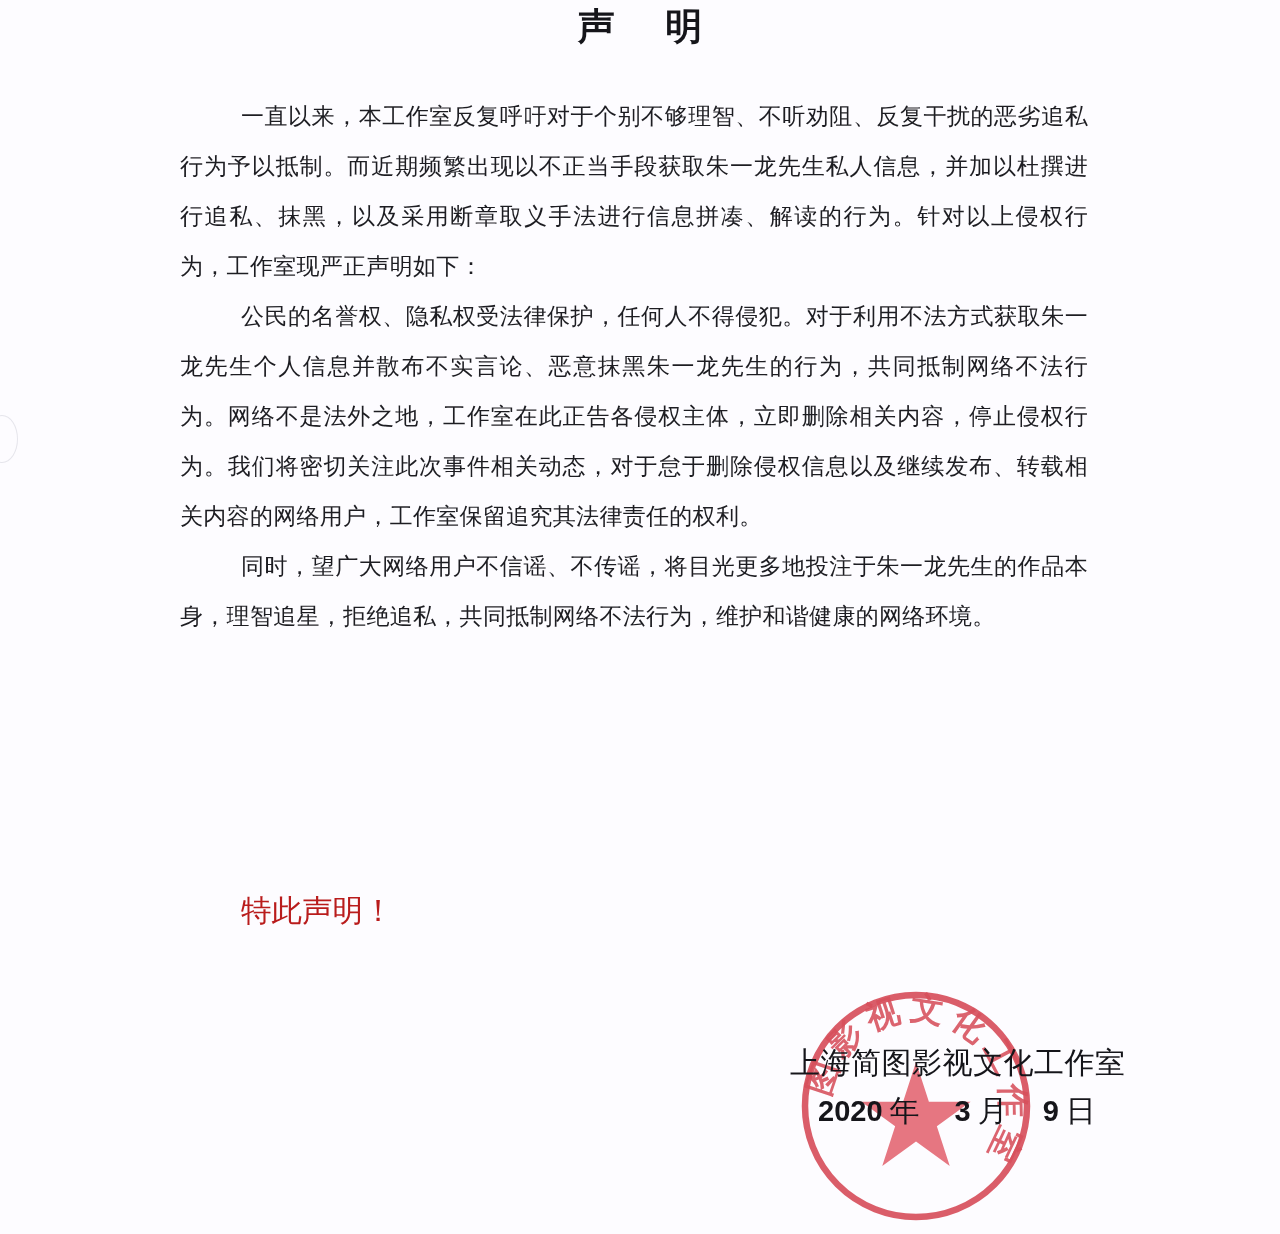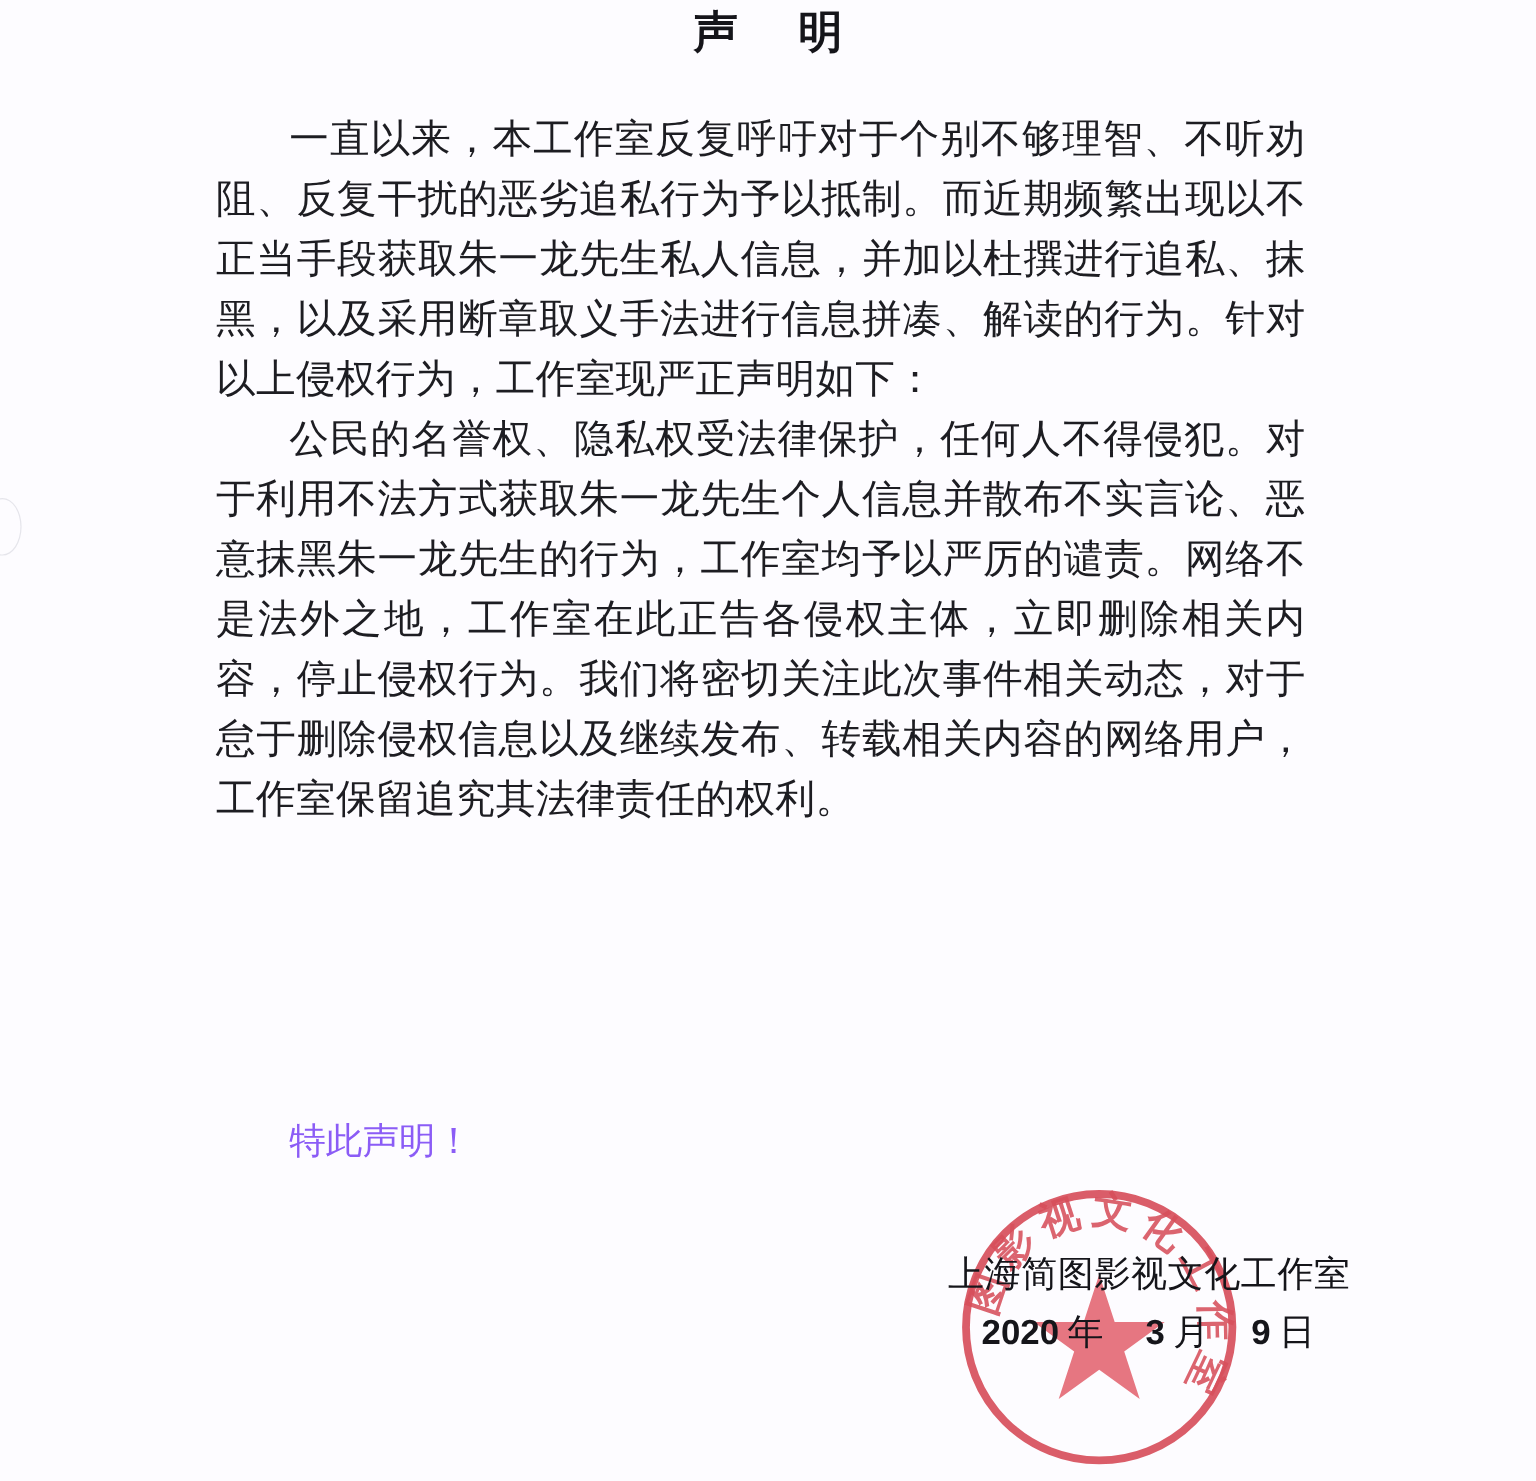--- a/index.html
+++ b/index.html
@@ -51,41 +51,41 @@
   }
 
   .body-text {
     position: absolute;
     left: 180px;
     top: 92px;
     width: 908px;
   }
 
   .para {
-    font-size: 33px;
+    font-size: 23px;
     line-height: 50px;
     text-align: justify;
     text-align-last: left;
     text-justify: inter-character;
     letter-spacing: 0.3px;
     margin: 0 0 0 0;
     color: #1d1d22;
     font-family: "Liberation Serif", "DejaVu Serif", serif;
   }
   .para.indent { text-indent: 61px; }
 
   .closing {
     position: absolute;
     left: 180px;
-    top: 928px;
+    top: 888px;
     font-size: 30.5px;
     line-height: 46px;
     text-indent: 61px;
     width: 908px;
-    color: #8b5cf6;
+    color: #b91c1c;
   }
 
   
   .sign-block {
     position: absolute;
     left: 790px;
     top: 1042px;
     width: 310px;
     text-align: right;
     z-index: 3;
@@ -131,21 +131,22 @@
 <body>
 
 <div class="page">
 
   <div class="scan-artifact"></div>
 
   <div class="doc-title">声  明</div>
 
   <div class="body-text">
     <p class="para indent">一直以来，本工作室反复呼吁对于个别不够理智、不听劝阻、反复干扰的恶劣追私行为予以抵制。而近期频繁出现以不正当手段获取朱一龙先生私人信息，并加以杜撰进行追私、抹黑，以及采用断章取义手法进行信息拼凑、解读的行为。针对以上侵权行为，工作室现严正声明如下：</p>
-    <p class="para indent">公民的名誉权、隐私权受法律保护，任何人不得侵犯。对于利用不法方式获取朱一龙先生个人信息并散布不实言论、恶意抹黑朱一龙先生的行为，工作室均予以严厉的谴责。网络不是法外之地，工作室在此正告各侵权主体，立即删除相关内容，停止侵权行为。我们将密切关注此次事件相关动态，对于怠于删除侵权信息以及继续发布、转载相关内容的网络用户，工作室保留追究其法律责任的权利。</p>
+    <p class="para indent">公民的名誉权、隐私权受法律保护，任何人不得侵犯。对于利用不法方式获取朱一龙先生个人信息并散布不实言论、恶意抹黑朱一龙先生的行为，共同抵制网络不法行为。网络不是法外之地，工作室在此正告各侵权主体，立即删除相关内容，停止侵权行为。我们将密切关注此次事件相关动态，对于怠于删除侵权信息以及继续发布、转载相关内容的网络用户，工作室保留追究其法律责任的权利。</p>
+    <p class="para indent">同时，望广大网络用户不信谣、不传谣，将目光更多地投注于朱一龙先生的作品本身，理智追星，拒绝追私，共同抵制网络不法行为，维护和谐健康的网络环境。</p>
   </div>
 
   <div class="closing">特此声明！</div>
 
   <div class="seal">
     <svg viewBox="0 0 236 236" xmlns="http://www.w3.org/2000/svg" aria-hidden="true">
       <defs>
         <path id="sealRing" d="M 118,118 m -86,0 a 86,86 0 1,1 172,0 a 86,86 0 1,1 -172,0"></path>
       </defs>
       <circle cx="118" cy="118" r="111" fill="none" stroke="#d4414e" stroke-width="6.5" opacity="0.92"></circle>

